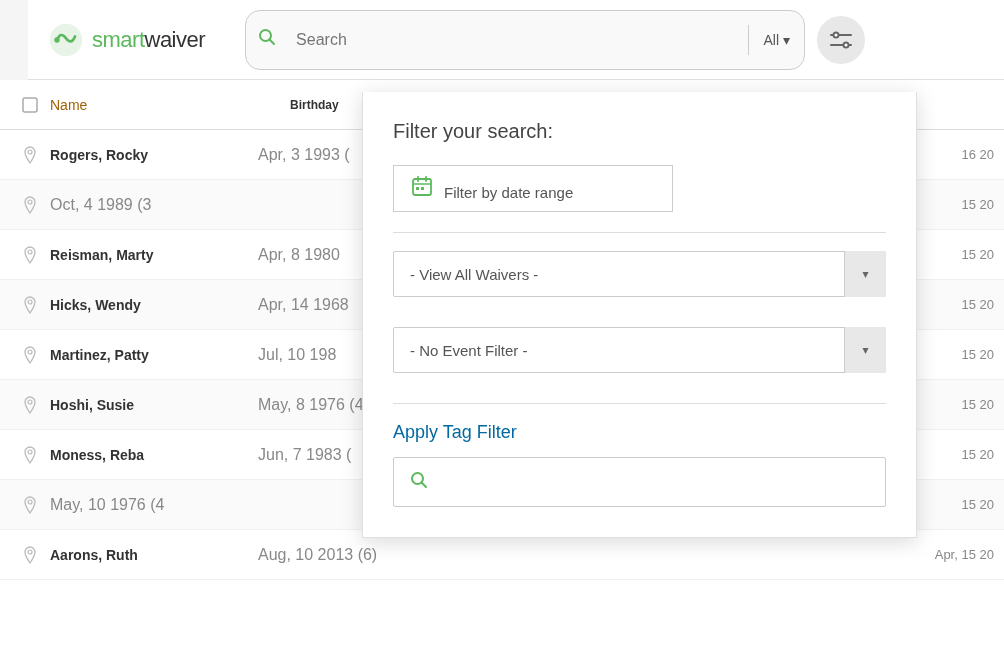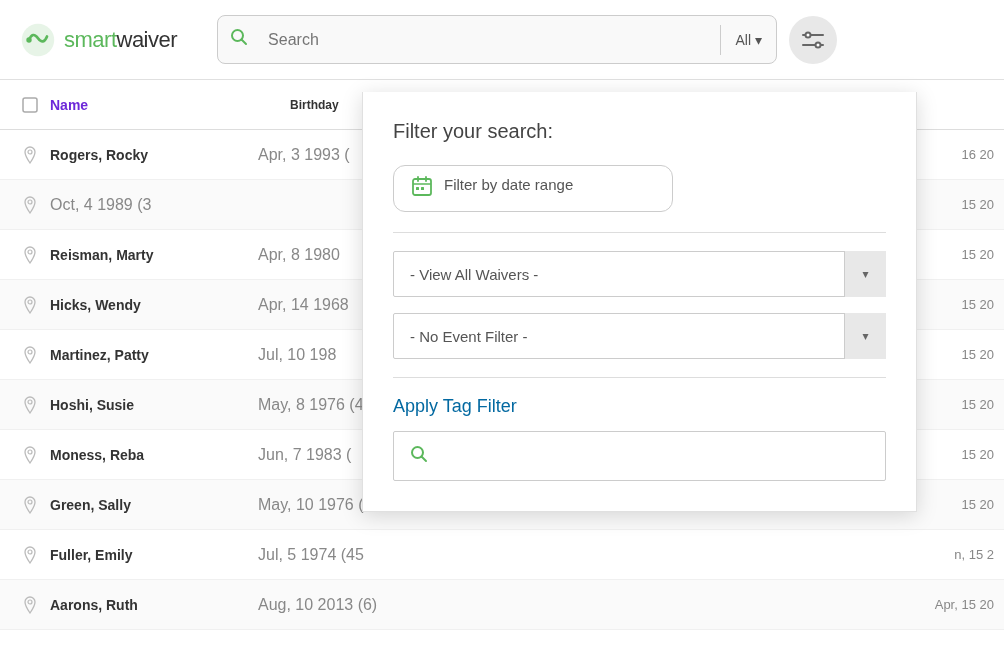--- a/index.html
+++ b/index.html
@@ -8,20 +8,21 @@
     
     .header {
       background: #fff;
       height: 80px;
       display: flex;
       align-items: center;
       padding: 0 20px;
       border-bottom: 1px solid #e0e0e0;
       position: relative;
       z-index: 10;
+      margin-left: 28px;
     }
     .logo {
       display: flex;
       align-items: center;
       gap: 8px;
       flex-shrink: 0;
     }
     .logo-icon {
       width: 36px;
       height: 36px;
@@ -32,25 +33,25 @@
       color: #333;
       letter-spacing: -0.5px;
     }
     .logo-text span { color: #5cb85c; }
 
     .search-bar {
       margin-left: 40px;
       display: flex;
       align-items: center;
       border: 1px solid #ccc;
-      border-radius: 8px;
+      border-radius: 15px;
       background: #f9f9f9;
       flex: 1;
       max-width: 560px;
-      height: 49px;
+      height: 60px;
       overflow: hidden;
     }
     .search-icon-wrap {
       padding: 0 12px;
       color: #5cb85c;
       font-size: 18px;
     }
     .search-input {
       flex: 1;
       border: none;
@@ -112,21 +113,21 @@
       border-bottom: 1px solid #ddd;
       padding: 0 10px;
       background: #fff;
     }
     .col-checkbox {
       width: 40px;
       display: flex;
       align-items: center;
       justify-content: center;
     }
-    .col-name { width: 240px; font-weight: 700; font-size: 14px; color: #6d28d9; }
+    .col-name { width: 240px; font-weight: 400; font-size: 14px; color: #a16207; }
     .col-birthday { font-size: 12px; font-weight: 600; color: #333; }
 
     .table-row {
       display: flex;
       align-items: center;
       height: 50px;
       border-bottom: 1px solid #f0f0f0;
       padding: 0 10px;
     }
     .table-row:nth-child(even) { background: #fafafa; }
@@ -171,24 +172,24 @@
 
     .filter-title {
       font-size: 20px;
       font-weight: 400;
       color: #444;
       margin-bottom: 22px;
     }
 
     .date-range-btn {
       display: flex;
-      align-items: flex-start;
+      align-items: flex-end;
       gap: 12px;
       border: 1px solid #ccc;
-      border-radius: 12px;
+      border-radius: 0;
       background: #fff;
       padding: 10px 18px;
       font-size: 15px;
       color: #555;
       cursor: pointer;
       width: 100%;
       max-width: 280px;
       margin-bottom: 20px;
     }
     .calendar-icon {
@@ -197,21 +198,21 @@
     }
 
     .divider {
       height: 1px;
       background: #ddd;
       margin: 18px 0;
     }
 
     .select-wrapper {
       position: relative;
-      margin-bottom: 16px;
+      margin-bottom: 30px;
     }
     .filter-select {
       width: 100%;
       height: 46px;
       border: 1px solid #ccc;
       border-radius: 2px;
       background: #fff;
       font-size: 15px;
       color: #555;
       padding: 0 40px 0 16px;
@@ -396,34 +397,22 @@
     <div class="row-birthday">Jun, 7 1983 (</div>
     <div class="row-right">15 20</div>
   </div>
         <div class="table-row">
     <div class="row-pin">
       <svg width="14" height="18" viewBox="0 0 14 18" fill="none">
         <path d="M7 1C4.24 1 2 3.24 2 6c0 3.75 5 11 5 11s5-7.25 5-11c0-2.76-2.24-5-5-5z" stroke="#bbb" stroke-width="1.3" fill="none"></path>
         <circle cx="7" cy="6" r="2" stroke="#bbb" stroke-width="1.2" fill="none"></circle>
       </svg>
     </div>
-    <div class="row-name">Green, Sally</div>
     <div class="row-birthday">May, 10 1976 (4</div>
     <div class="row-right">15 20</div>
-  </div>
-        <div class="table-row">
-    <div class="row-pin">
-      <svg width="14" height="18" viewBox="0 0 14 18" fill="none">
-        <path d="M7 1C4.24 1 2 3.24 2 6c0 3.75 5 11 5 11s5-7.25 5-11c0-2.76-2.24-5-5-5z" stroke="#bbb" stroke-width="1.3" fill="none"></path>
-        <circle cx="7" cy="6" r="2" stroke="#bbb" stroke-width="1.2" fill="none"></circle>
-      </svg>
-    </div>
-    <div class="row-name">Fuller, Emily</div>
-    <div class="row-birthday">Jul, 5 1974 (45</div>
-    <div class="row-right">n, 15 2</div>
   </div>
         <div class="table-row">
     <div class="row-pin">
       <svg width="14" height="18" viewBox="0 0 14 18" fill="none">
         <path d="M7 1C4.24 1 2 3.24 2 6c0 3.75 5 11 5 11s5-7.25 5-11c0-2.76-2.24-5-5-5z" stroke="#bbb" stroke-width="1.3" fill="none"></path>
         <circle cx="7" cy="6" r="2" stroke="#bbb" stroke-width="1.2" fill="none"></circle>
       </svg>
     </div>
     <div class="row-name">Aarons, Ruth</div>
     <div class="row-birthday">Aug, 10 2013 (6)</div>

